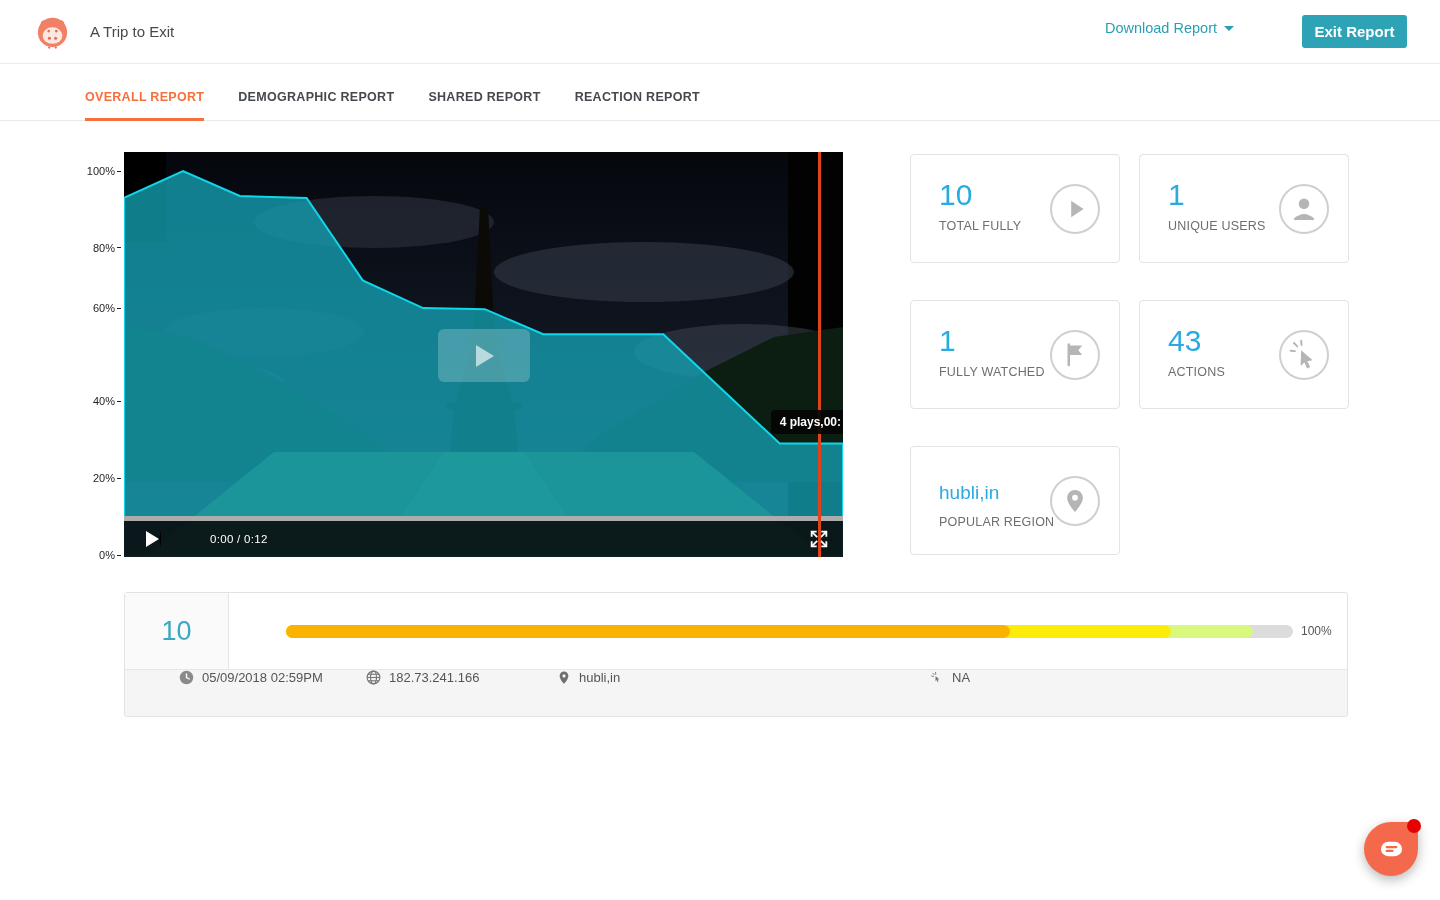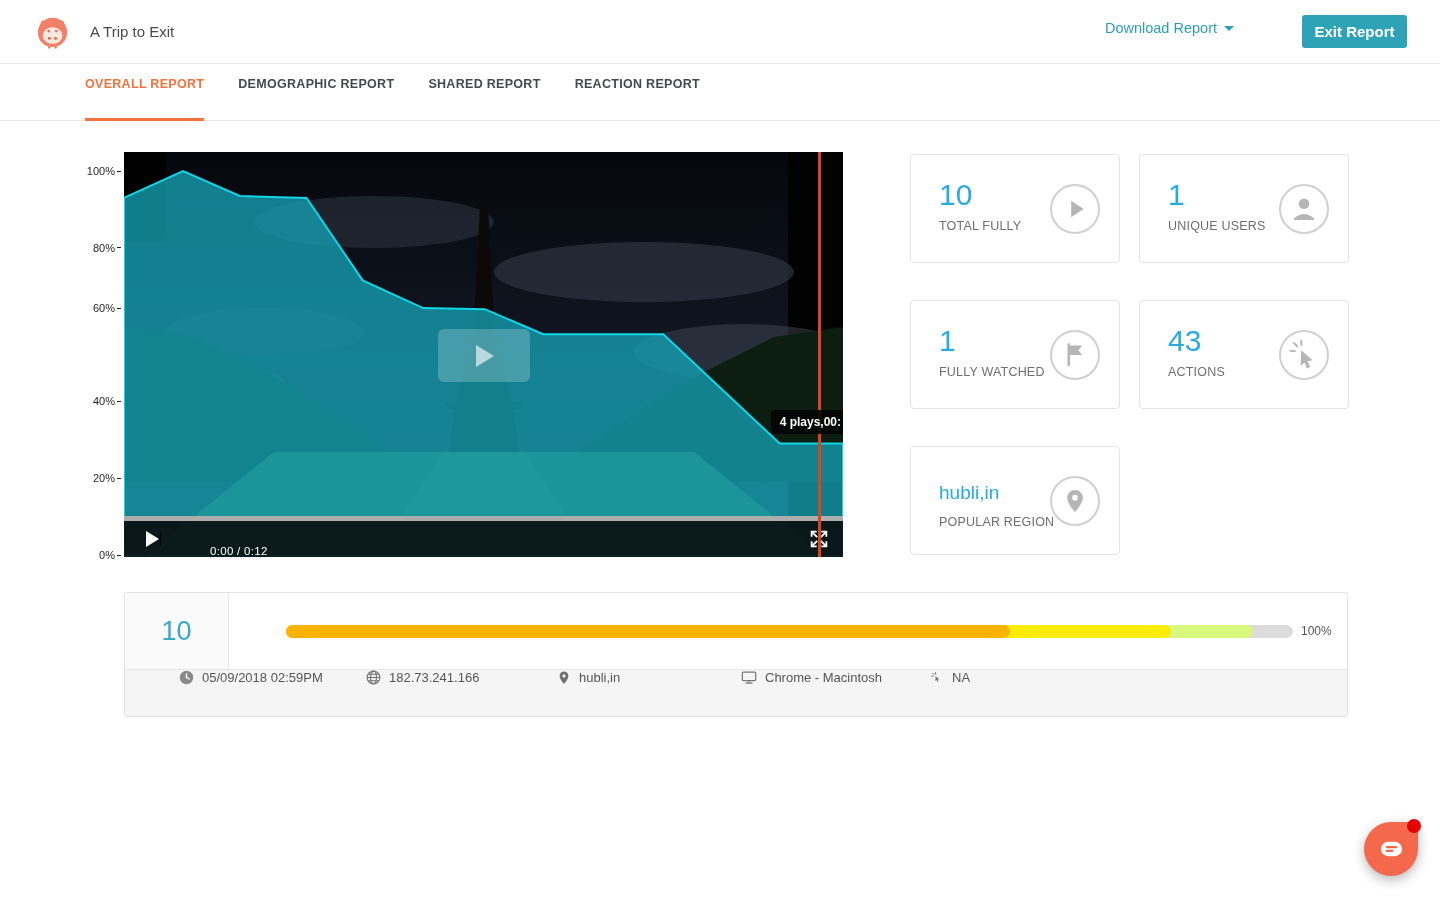--- a/index.html
+++ b/index.html
@@ -10,39 +10,39 @@
     -webkit-font-smoothing:antialiased;
   }
   
   .header { position:absolute; top:0; left:0; right:0; height:64px; background:#fff; border-bottom:1px solid #ebebeb; z-index:10; }
   .logo { position:absolute; left:36px; top:16px; width:33px; height:33px; }
   .page-title { position:absolute; left:90px; top:0; line-height:64px; font-size:15px; color:#4a4a4a; font-weight:400; margin:0; }
   .download-link { position:absolute; right:206px; top:0; line-height:64px; color:#2A9FB4; font-size:14.5px; cursor:pointer; display:flex; align-items:center; gap:7px; height:56px; }
   .caret-down { width:0; height:0; border-left:5px solid transparent; border-right:5px solid transparent; border-top:5px solid #2A9FB4; display:inline-block; }
   .exit-btn { position:absolute; right:33px; top:15px; width:105px; height:33px; background:#2FA3B6; color:#fff; border:none; border-radius:3px; font-size:15px; font-weight:700; font-family:inherit; cursor:pointer; }
   
-  .tabs { position:absolute; top:64px; left:0; right:0; height:57px; border-bottom:1px solid #e9e9e9; background:#fff; display:flex; padding-left:85px; gap:34px; z-index:9; }
+  .tabs { position:absolute; top:64px; left:0; right:0; height:57px; border-bottom:1px solid #e9e9e9; background:#fff; display:flex; align-items:flex-end; padding-left:85px; gap:34px; z-index:9; }
   .tab { background:none; border:none; font-family:inherit; font-size:12.5px; font-weight:700; letter-spacing:.3px; color:#45494e; padding:0 0 14px 0; margin-bottom:-1px; border-bottom:3px solid transparent; cursor:pointer; }
   .tab.active { color:#F4713D; border-bottom-color:#F4713D; }
   
   .yaxis { position:absolute; left:0; top:152px; width:121px; height:405px; }
   .yaxis-row { position:absolute; right:0; transform:translateY(-50%); display:flex; align-items:center; font-size:11px; color:#1f1f1f; }
   .yaxis-row .tick { width:4px; height:1px; background:#1f1f1f; margin-left:2px; }
   
   .video { position:absolute; left:124px; top:152px; width:719px; height:405px; background:#b91c1c; overflow:hidden; }
   .scene, .engagement { position:absolute; left:0; top:0; width:719px; height:405px; }
   .engagement { z-index:2; }
   .playhead { position:absolute; top:0; height:405px; width:3px; background:#DE431B; z-index:6; }
   .big-play { position:absolute; left:314px; top:177px; width:92px; height:53px; background:rgba(255,255,255,.22); border:none; border-radius:6px; z-index:3; cursor:pointer; }
   .big-play .tri { position:absolute; left:38px; top:16px; width:0; height:0; border-top:11px solid transparent; border-bottom:11px solid transparent; border-left:18px solid rgba(255,255,255,.62); }
   .graph-tooltip { position:absolute; right:0; top:258px; z-index:7; background:rgba(5,5,5,.92); color:#fff; font-size:12px; font-weight:700; padding:5px 2px 5px 9px; border-radius:4px 0 0 4px; white-space:nowrap; }
   .scrubber { position:absolute; left:0; right:0; bottom:36px; height:5px; background:#ACACAC; z-index:4; cursor:pointer; }
   .controls { position:absolute; left:0; right:0; bottom:0; height:36px; background:rgba(10,15,16,.92); z-index:4; }
   .ctrl-play { position:absolute; left:22px; top:10px; width:0; height:0; border-top:8px solid transparent; border-bottom:8px solid transparent; border-left:13px solid #fff; background:none; padding:0; cursor:pointer; }
-  .time-label { position:absolute; left:86px; top:12px; line-height:36px; color:#fff; font-size:11.5px; letter-spacing:.3px;text-align:center; }
+  .time-label { position:absolute; left:86px; top:0; line-height:36px; color:#fff; font-size:11.5px; letter-spacing:.3px;text-align:center; }
   .fs-btn { position:absolute; right:12px; top:7px; width:24px; height:22px; background:none; border:none; padding:0; cursor:pointer; }
   
   .stats { position:absolute; left:910px; top:154px; display:grid; grid-template-columns:210px 210px; grid-auto-rows:109px; column-gap:19px; row-gap:37px; }
   .card { position:relative; background:#fff; border:1px solid #e3e3e3; border-radius:4px; padding:23px 0 0 28px; }
   .card .val { font-size:30px; color:#29ABE2; line-height:34px; }
   .card.small-val .val { font-size:19px; line-height:30px; padding-top:8px; display:block; }
   .card .lbl { margin-top:7px; font-size:12.5px; color:#6e6e6e; letter-spacing:.2px; }
   .icon-circle { position:absolute; right:19px; top:50%; transform:translateY(-50%); width:50px; height:50px; border:2px solid #cfcfcf; border-radius:50%; display:flex; align-items:center; justify-content:center; }
   
   .viewer { position:absolute; left:124px; top:592px; width:1224px; height:125px; background:#fff; border:1px solid #e2e2e2; border-radius:3px; }
@@ -272,28 +272,20 @@
       <span>182.73.241.166</span>
     </div>
 
     <div class="meta-item" style="left:432px">
       <svg width="14" height="15" viewBox="0 0 16 16">
         <path fill-rule="evenodd" d="M8 1.2c-2.8 0-5 2.2-5 5 0 3.7 5 9 5 9s5-5.3 5-9c0-2.8-2.2-5-5-5zm0 6.8a1.8 1.8 0 1 1 0-3.6 1.8 1.8 0 0 1 0 3.6z" fill="#6f6f6f"></path>
         </svg>
       <span>hubli,in</span>
     </div>
 
-    <div class="meta-item" style="left:616px">
-      <svg width="16" height="15" viewBox="0 0 18 16">
-        <rect x="1.5" y="2" width="15" height="9.5" rx="1.2" stroke="#777" stroke-width="1.4" fill="none"></rect>
-        <line x1="9" y1="11.5" x2="9" y2="14" stroke="#777" stroke-width="1.4"></line>
-        <line x1="5.5" y1="14.2" x2="12.5" y2="14.2" stroke="#777" stroke-width="1.4" stroke-linecap="round"></line>
-        </svg>
-      <span>Chrome - Macintosh</span>
-    </div>
 
     <div class="meta-item" style="left:804px">
       <svg width="15" height="15" viewBox="0 0 48 48">
         <polygon points="21,19 33,29.5 27.5,30.5 30.5,36.5 27.2,38 24.5,31.8 20.5,35.5" fill="#777"></polygon>
         <g stroke="#777" stroke-width="3" stroke-linecap="round">
           <line x1="17" y1="15" x2="12.5" y2="10.5"></line>
           <line x1="21.5" y1="13.5" x2="21" y2="7.5"></line>
           <line x1="14.5" y1="20" x2="8.5" y2="19.5"></line>
         </g>
         </svg>

